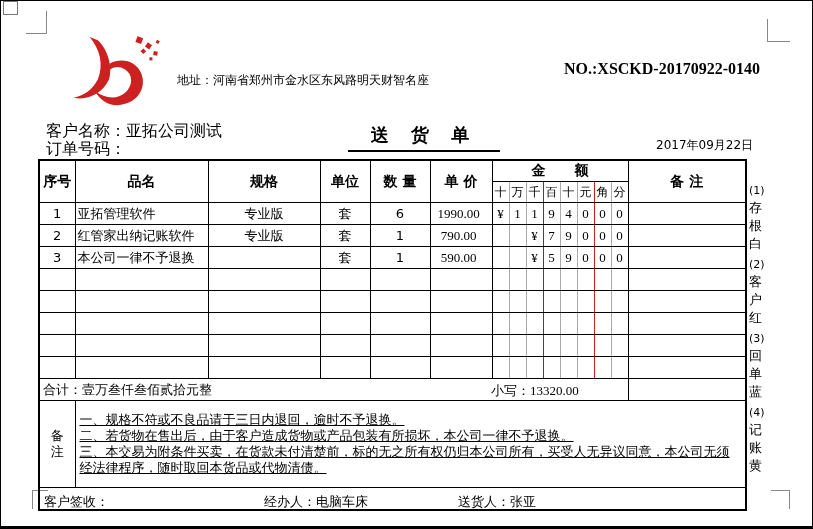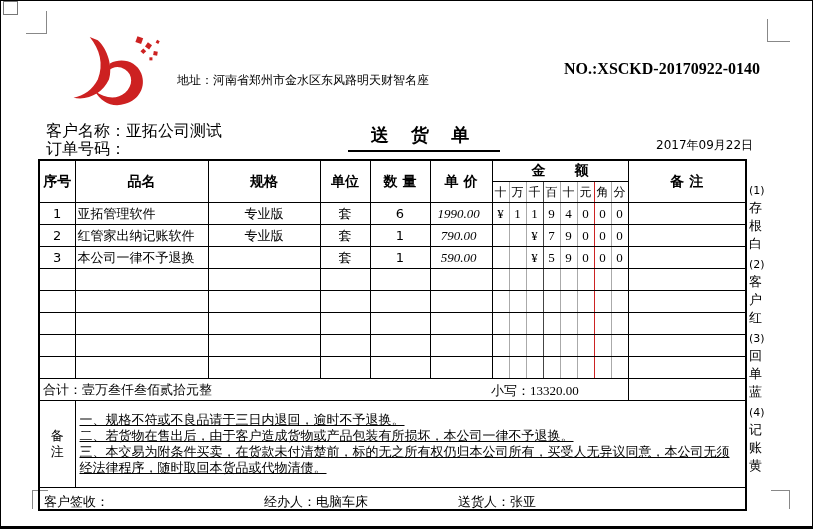--- a/index.html
+++ b/index.html
@@ -32,21 +32,21 @@
   .doc-date { position:absolute; left:655px; top:136px; font-size:12px; white-space:nowrap; }
 
   table.sheet { position:absolute; left:37px; top:158px; width:707px; border-collapse:collapse; table-layout:fixed; }
   table.sheet { border:2px solid #000; }
   .sheet th, .sheet td { border:1px solid #000; padding:0; overflow:hidden; white-space:nowrap; text-align:center; }
   .sheet thead th { font-size:14px; font-weight:bold; height:20px; }
   .sheet thead tr.sub th { font-size:12px; font-weight:normal; height:20px; }
   .amount-group { letter-spacing:12px; text-indent:12px; }
   .sheet tbody td { height:21px; font-size:13px; }
   .name-cell { text-align:left !important; padding-left:2px !important; }
-  .price-cell { text-align:center; padding-right:5px !important; font-family:"Liberation Serif", serif;font-style:italic; }
+  .price-cell { text-align:center; padding-right:5px !important; font-family:"Liberation Serif", serif; }
   .num { font-family:"Liberation Serif", serif; }
   .amt { border-left-style:none !important; }
   .g    { border-right:1px solid #aaa !important; }
   .g-dark { border-right:1px solid #444 !important; }
   .g-red  { border-right:1px solid #c22 !important; }
   .total-cell { text-align:left !important; padding-left:3px !important; font-size:13px; position:relative; height:22px;font-family:Liberation Serif, serif; }
   .small-amt { position:absolute; left:451px; top:3px; font-size:13px; }
   .terms-label { white-space:normal !important; word-break:break-all; font-size:12px; line-height:16px; padding:0 10px !important; vertical-align:middle; }
   .terms-cell { height:70px; text-align:left !important; white-space:normal !important; vertical-align:top; font-size:12px; line-height:16px; padding:11px 4px !important;text-decoration:underline; }
   .sig-cell { height:26px; position:relative; text-align:left !important; font-size:13px; }

